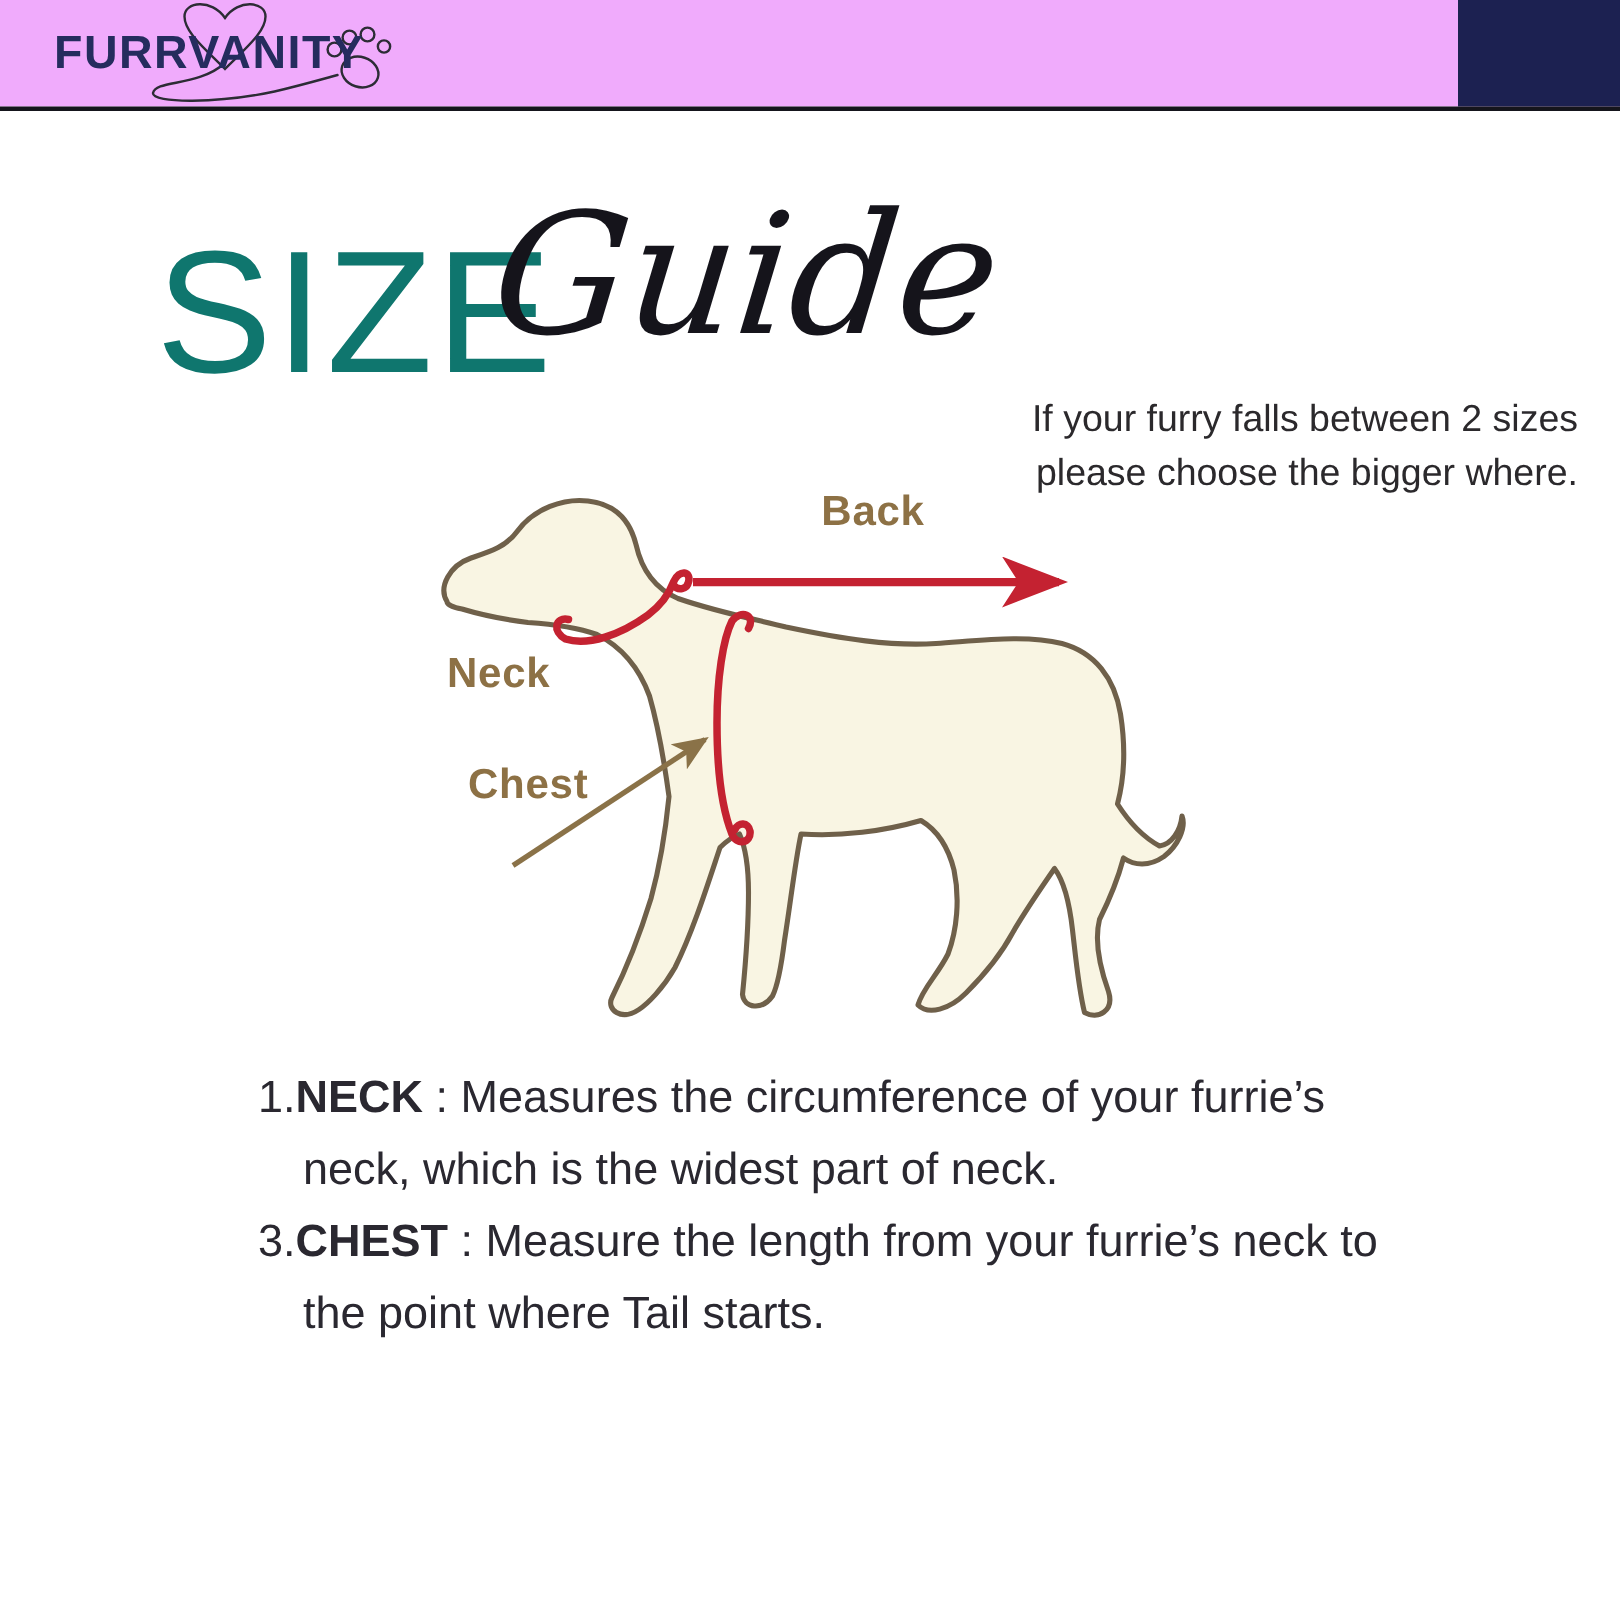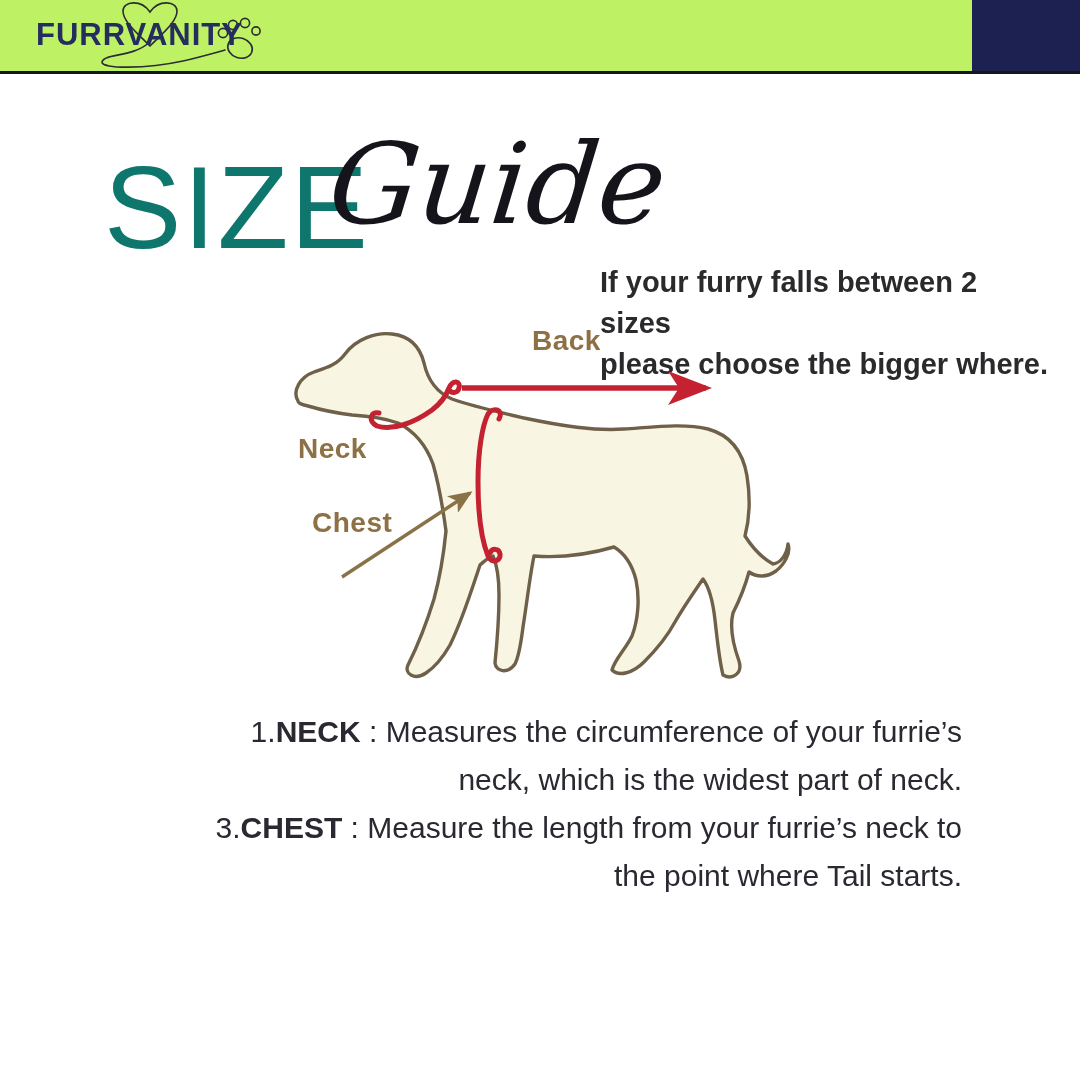--- a/index.html
+++ b/index.html
@@ -1,56 +1,56 @@
 <!DOCTYPE html>
 <html><head>
 <meta charset="utf-8">
 <style>
   html,body{margin:0;padding:0;background:#ffffff;}
   .canvas{
     position:relative;width:1080px;height:1080px;background:#ffffff;overflow:hidden;
     font-family:"Liberation Sans",sans-serif;
   }
   
-  .header{position:absolute;left:0;top:0;width:1080px;height:71px;background:#bef264;}
+  .header{position:absolute;left:0;top:0;width:1080px;height:71px;background:#f0abfc;}
   .header-navy{position:absolute;left:972px;top:0;width:108px;height:71px;background:#1c2151;}
   .header-rule{position:absolute;left:0;top:71px;width:1080px;height:3px;background:#15151c;}
   .logo-text{
     position:absolute;left:36px;top:17px;font-size:31px;font-weight:800;
     letter-spacing:1px;color:#252c5e;z-index:2;
   }
   .logo-deco{position:absolute;left:0;top:0;width:290px;height:71px;z-index:1;}
   
   .title-size{
     position:absolute;left:104px;top:150px;font-size:116px;line-height:1;
     font-weight:400;color:#0f766e;letter-spacing:2px;
   }
   .title-guide{
     position:absolute;left:330px;top:128px;font-family:"DejaVu Serif",serif;
     font-style:italic;font-size:112px;line-height:1;color:#15141b;
     transform:skewX(-6deg);
   }
   
   .note{
-    position:absolute;left:600px;top:262px;width:452px;text-align:left;
-    font-size:29px;line-height:1.42;font-weight:700;color:#2b292c;
+    position:absolute;left:600px;top:262px;width:452px;text-align:right;
+    font-size:25px;line-height:1.42;font-weight:400;color:#2b292c;
   }
   
   .diagram{position:absolute;left:280px;top:325px;width:520px;height:370px;}
   .diagram svg{position:absolute;left:0;top:0;}
   .dg-label{
     position:absolute;font-size:28px;font-weight:700;color:#8d7145;letter-spacing:0.5px;
   }
-  .lbl-back{left:252px;top:0px;width:100px;text-align:left;}
+  .lbl-back{left:252px;top:0px;width:100px;text-align:center;}
   .lbl-neck{left:18px;top:108px;}
   .lbl-chest{left:32px;top:182px;}
   
   .list{position:absolute;left:172px;top:708px;width:790px;color:#2a2830;}
   .list-item{
-    font-size:30px;line-height:48px;padding-left:30px;text-indent:-30px;text-align:right;
+    font-size:30px;line-height:48px;padding-left:30px;text-indent:-30px;
   }
   .kw{font-weight:700;}
 </style>
 </head>
 <body>
 
 <div class="canvas">
 
   <div class="header">
     <svg class="logo-deco" viewBox="0 0 290 71" fill="none" stroke="#2c2c35" stroke-width="1.6" stroke-linecap="round">

